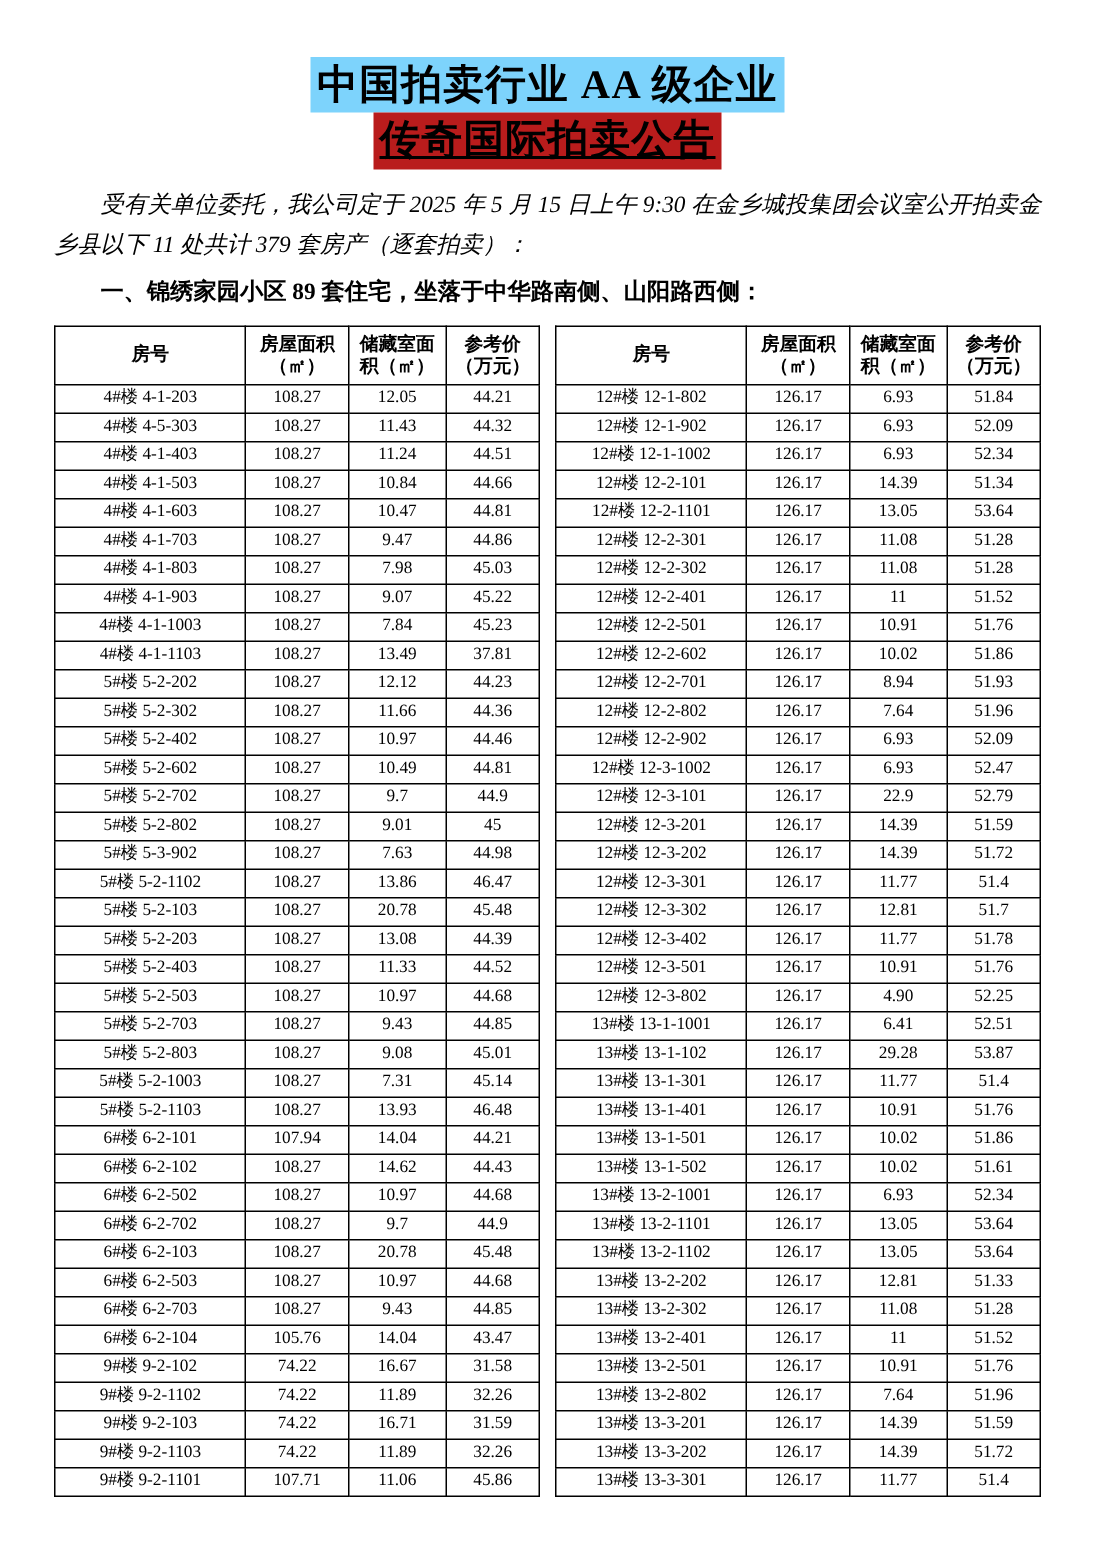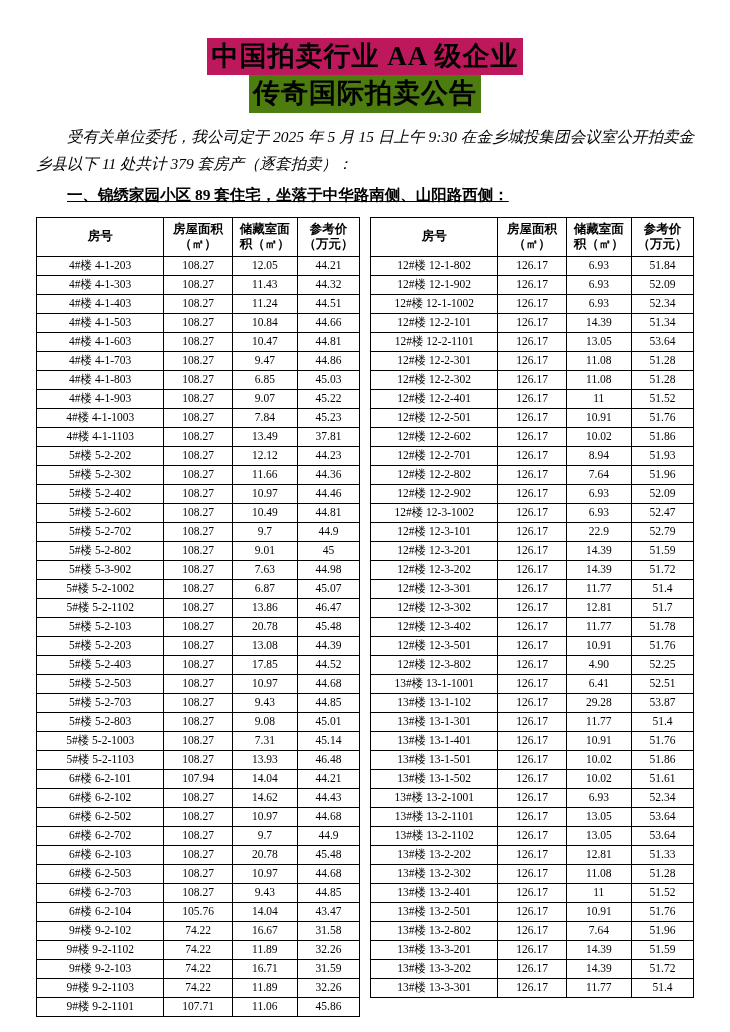--- a/index.html
+++ b/index.html
@@ -23,41 +23,41 @@
   .title-block {
     text-align: center;
     margin-bottom: 10px;
   }
   .title-line {
     display: inline-block;
     font-size: 27px;
     font-weight: bold;
     letter-spacing: 1px;
     line-height: 1.38;
-    background: #be185d;
+    background: #7dd3fc;
     padding: 0 4px;
   }
   .title-line.second {
-    background: #4d7c0f;
+    background: #b91c1c;
+    text-decoration: underline;
   }
   .para {
     font-size: 15.5px;
     line-height: 1.75;
     text-align: justify;
     margin: 6px 0 0 0;
     text-indent: 2em;
     font-style: italic;
   }
   .section-line {
     font-size: 15.5px;
     font-weight: bold;
     line-height: 1.8;
     margin: 4px 0 8px 0;
     text-indent: 2em;
-    text-decoration: underline;
   }
   .tables-wrap {
     display: flex;
     gap: 10px;
     align-items: flex-start;
   }
   table.data {
     border-collapse: collapse;
     width: 100%;
     table-layout: fixed;
@@ -114,21 +114,21 @@
           </tr>
         </thead>
         <tbody>
             <tr>
               <td class="col-a">4#楼 4-1-203</td>
               <td class="col-b">108.27</td>
               <td class="col-c">12.05</td>
               <td class="col-d">44.21</td>
             </tr>
             <tr>
-              <td class="col-a">4#楼 4-1-303</td>
+              <td class="col-a">4#楼 4-5-303</td>
               <td class="col-b">108.27</td>
               <td class="col-c">11.43</td>
               <td class="col-d">44.32</td>
             </tr>
             <tr>
               <td class="col-a">4#楼 4-1-403</td>
               <td class="col-b">108.27</td>
               <td class="col-c">11.24</td>
               <td class="col-d">44.51</td>
             </tr>
@@ -146,21 +146,21 @@
             </tr>
             <tr>
               <td class="col-a">4#楼 4-1-703</td>
               <td class="col-b">108.27</td>
               <td class="col-c">9.47</td>
               <td class="col-d">44.86</td>
             </tr>
             <tr>
               <td class="col-a">4#楼 4-1-803</td>
               <td class="col-b">108.27</td>
-              <td class="col-c">6.85</td>
+              <td class="col-c">7.98</td>
               <td class="col-d">45.03</td>
             </tr>
             <tr>
               <td class="col-a">4#楼 4-1-903</td>
               <td class="col-b">108.27</td>
               <td class="col-c">9.07</td>
               <td class="col-d">45.22</td>
             </tr>
             <tr>
               <td class="col-a">4#楼 4-1-1003</td>
@@ -210,47 +210,41 @@
               <td class="col-c">9.01</td>
               <td class="col-d">45</td>
             </tr>
             <tr>
               <td class="col-a">5#楼 5-3-902</td>
               <td class="col-b">108.27</td>
               <td class="col-c">7.63</td>
               <td class="col-d">44.98</td>
             </tr>
             <tr>
-              <td class="col-a">5#楼 5-2-1002</td>
-              <td class="col-b">108.27</td>
-              <td class="col-c">6.87</td>
-              <td class="col-d">45.07</td>
-            </tr>
-            <tr>
               <td class="col-a">5#楼 5-2-1102</td>
               <td class="col-b">108.27</td>
               <td class="col-c">13.86</td>
               <td class="col-d">46.47</td>
             </tr>
             <tr>
               <td class="col-a">5#楼 5-2-103</td>
               <td class="col-b">108.27</td>
               <td class="col-c">20.78</td>
               <td class="col-d">45.48</td>
             </tr>
             <tr>
               <td class="col-a">5#楼 5-2-203</td>
               <td class="col-b">108.27</td>
               <td class="col-c">13.08</td>
               <td class="col-d">44.39</td>
             </tr>
             <tr>
               <td class="col-a">5#楼 5-2-403</td>
               <td class="col-b">108.27</td>
-              <td class="col-c">17.85</td>
+              <td class="col-c">11.33</td>
               <td class="col-d">44.52</td>
             </tr>
             <tr>
               <td class="col-a">5#楼 5-2-503</td>
               <td class="col-b">108.27</td>
               <td class="col-c">10.97</td>
               <td class="col-d">44.68</td>
             </tr>
             <tr>
               <td class="col-a">5#楼 5-2-703</td>

